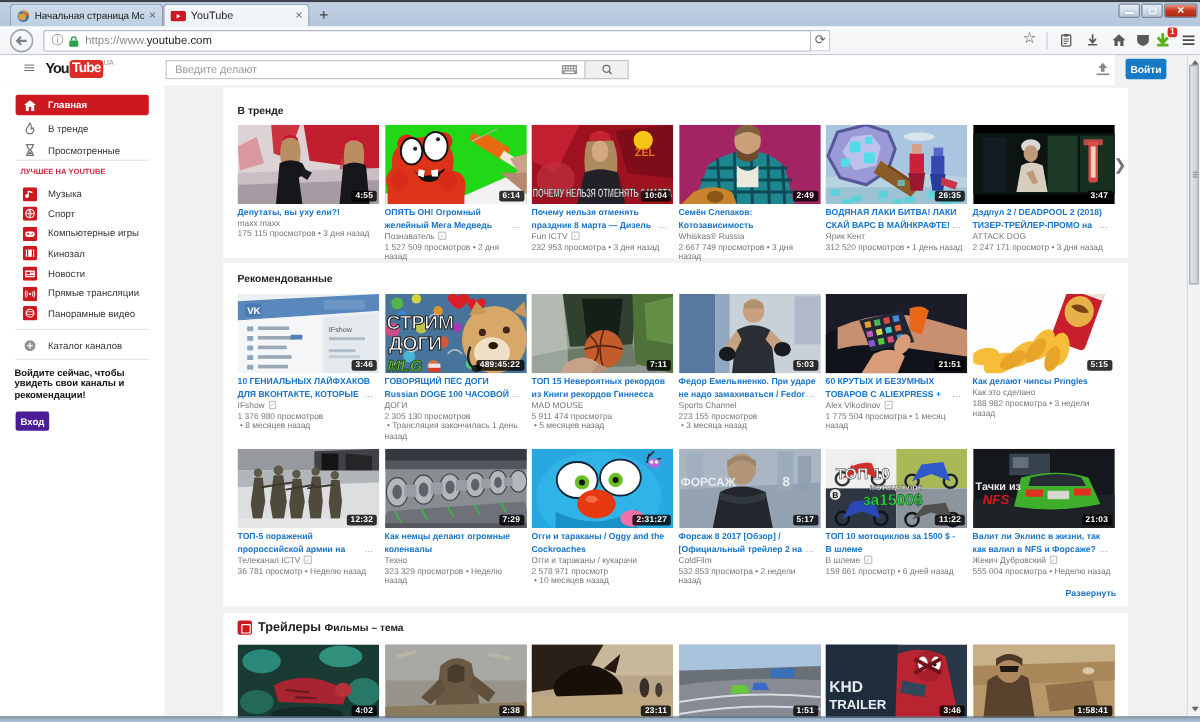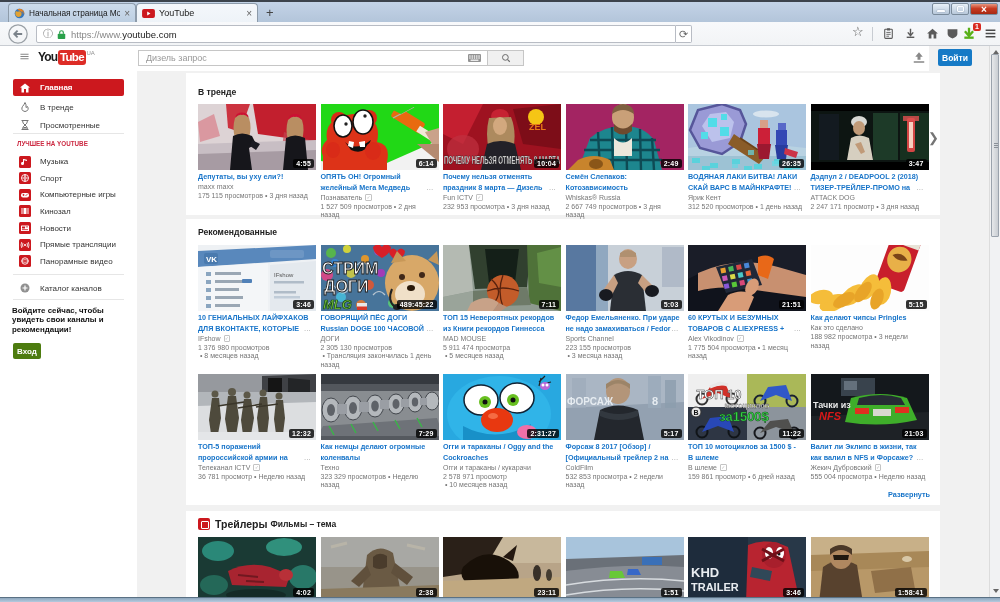--- a/index.html
+++ b/index.html
@@ -83,21 +83,21 @@
 .gic { width:12px; height:12px; margin:0 9px 0 19px; flex:none; }
 .gi span { font-size:8px; color:#333; }
 .gi.act { left:13px; width:111px; background:#cc181e; border-radius:2px; }
 .gi.act .gic { margin-left:6px; }
 .gi.act span { color:#fff; font-weight:bold; }
 .gdiv { position:absolute; left:13px; width:111px; height:1px; background:#e6e6e6; z-index:3; }
 .ghead { position:absolute; top:139.5px; left:17px; font-size:6.3px; font-weight:bold; color:#cc2a42;
   z-index:3; }
 .gpromo { position:absolute; top:305.5px; left:12px; width:120px; font-size:7.9px; font-weight:bold;
   color:#111; line-height:9.8px; z-index:3; }
-.gsign { position:absolute; top:343px; left:13px; width:28px; height:16px; background:#4d7c0f;
+.gsign { position:absolute; top:343px; left:13px; width:28px; height:16px; background:#4c1d95;
   color:#fff; font-size:8px; font-weight:bold; display:flex; align-items:center; justify-content:center;
   border-radius:2px; z-index:3; }
 
 
 .panel { position:absolute; left:186px; width:754px; background:#fff; }
 .p1 { top:73px; height:142px; }
 .p2 { top:219px; height:286px; }
 .p3 { top:511px; height:91px; }
 .shead { position:absolute; font-size:8.6px; font-weight:bold; color:#212121; }
 .chev { position:absolute; left:928px; top:130px; font-size:13px; color:#757575; }
@@ -217,21 +217,21 @@
 <div class="masthead">
   <svg class="burger" viewBox="0 0 20 14">
       <path d="M1 2 H19 M1 7 H19 M1 12 H19" stroke="#606060" stroke-width="1.7"></path>
     </svg>
   <div class="logo">
       <span class="lg-you">You</span>
       <span class="lg-tube">Tube</span>
       <span class="lg-ua">UA</span>
     </div>
   <div class="msearch">
-      <span class="ph">Дизель запрос</span>
+      <span class="ph">Введите делают</span>
     <svg class="kbd" viewBox="0 0 20 12">
         <rect width="20" height="12" rx="1.5" fill="#707070"></rect>
         <g fill="#fff">
           <rect x="2" y="2" width="2" height="2"></rect>
           <rect x="5.5" y="2" width="2" height="2"></rect>
           <rect x="9" y="2" width="2" height="2"></rect>
           <rect x="12.5" y="2" width="2" height="2"></rect>
           <rect x="16" y="2" width="2" height="2"></rect>
           <rect x="2" y="5" width="2" height="2"></rect>
           <rect x="5.5" y="5" width="2" height="2"></rect>

